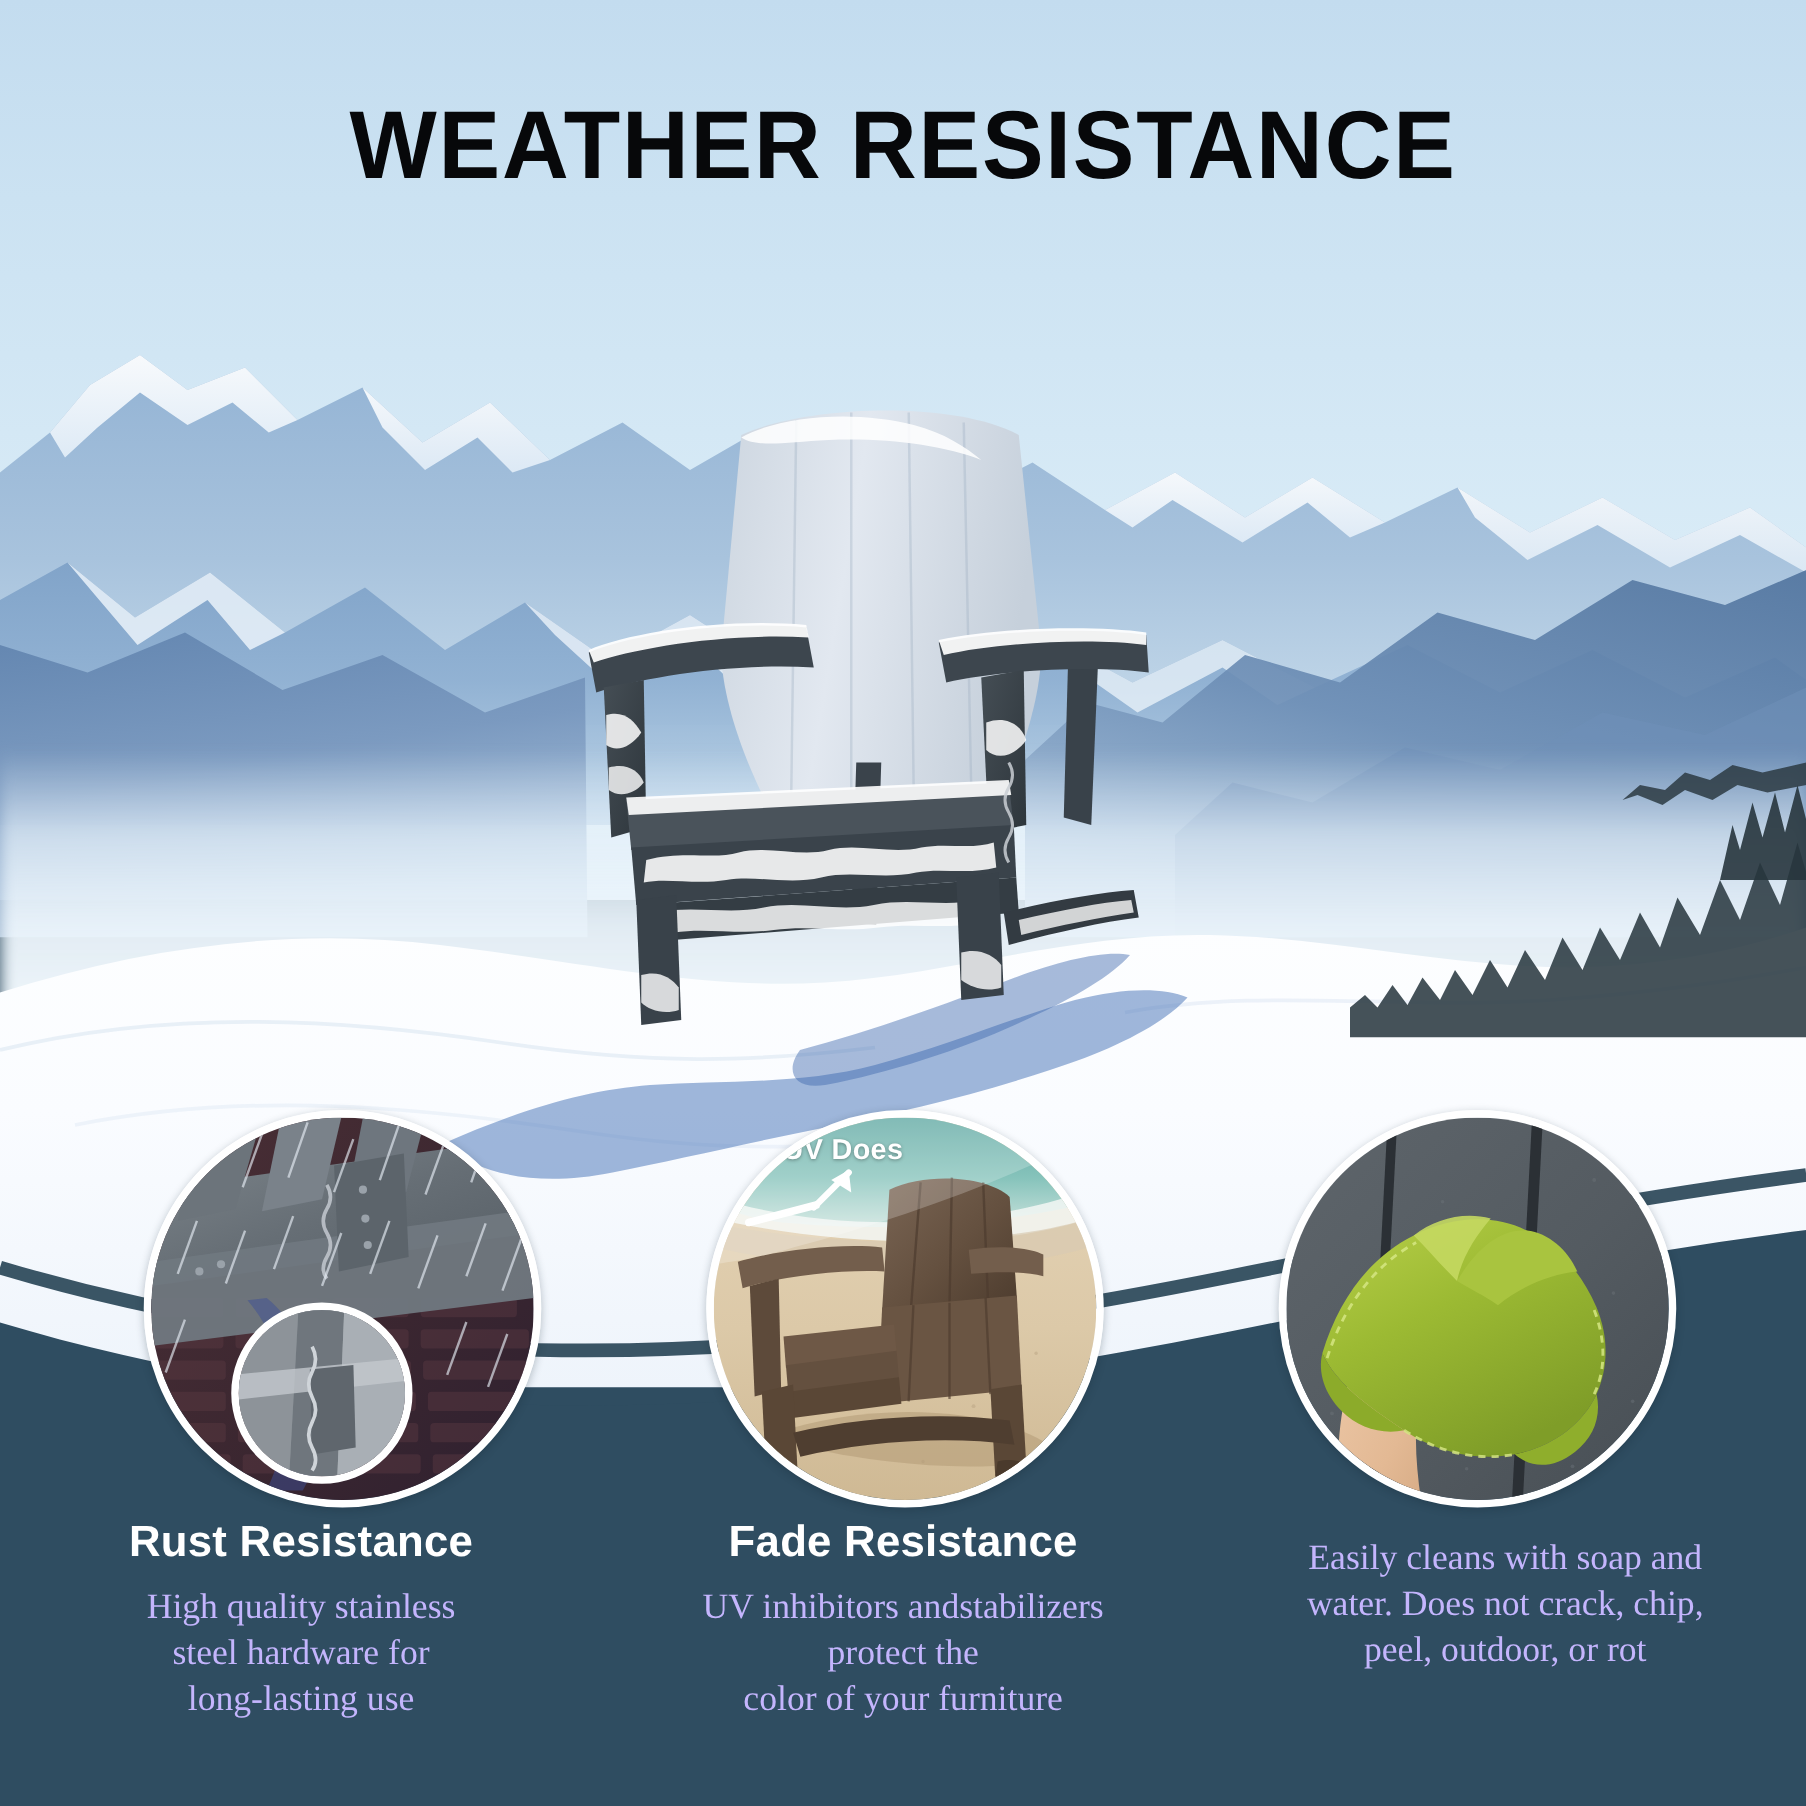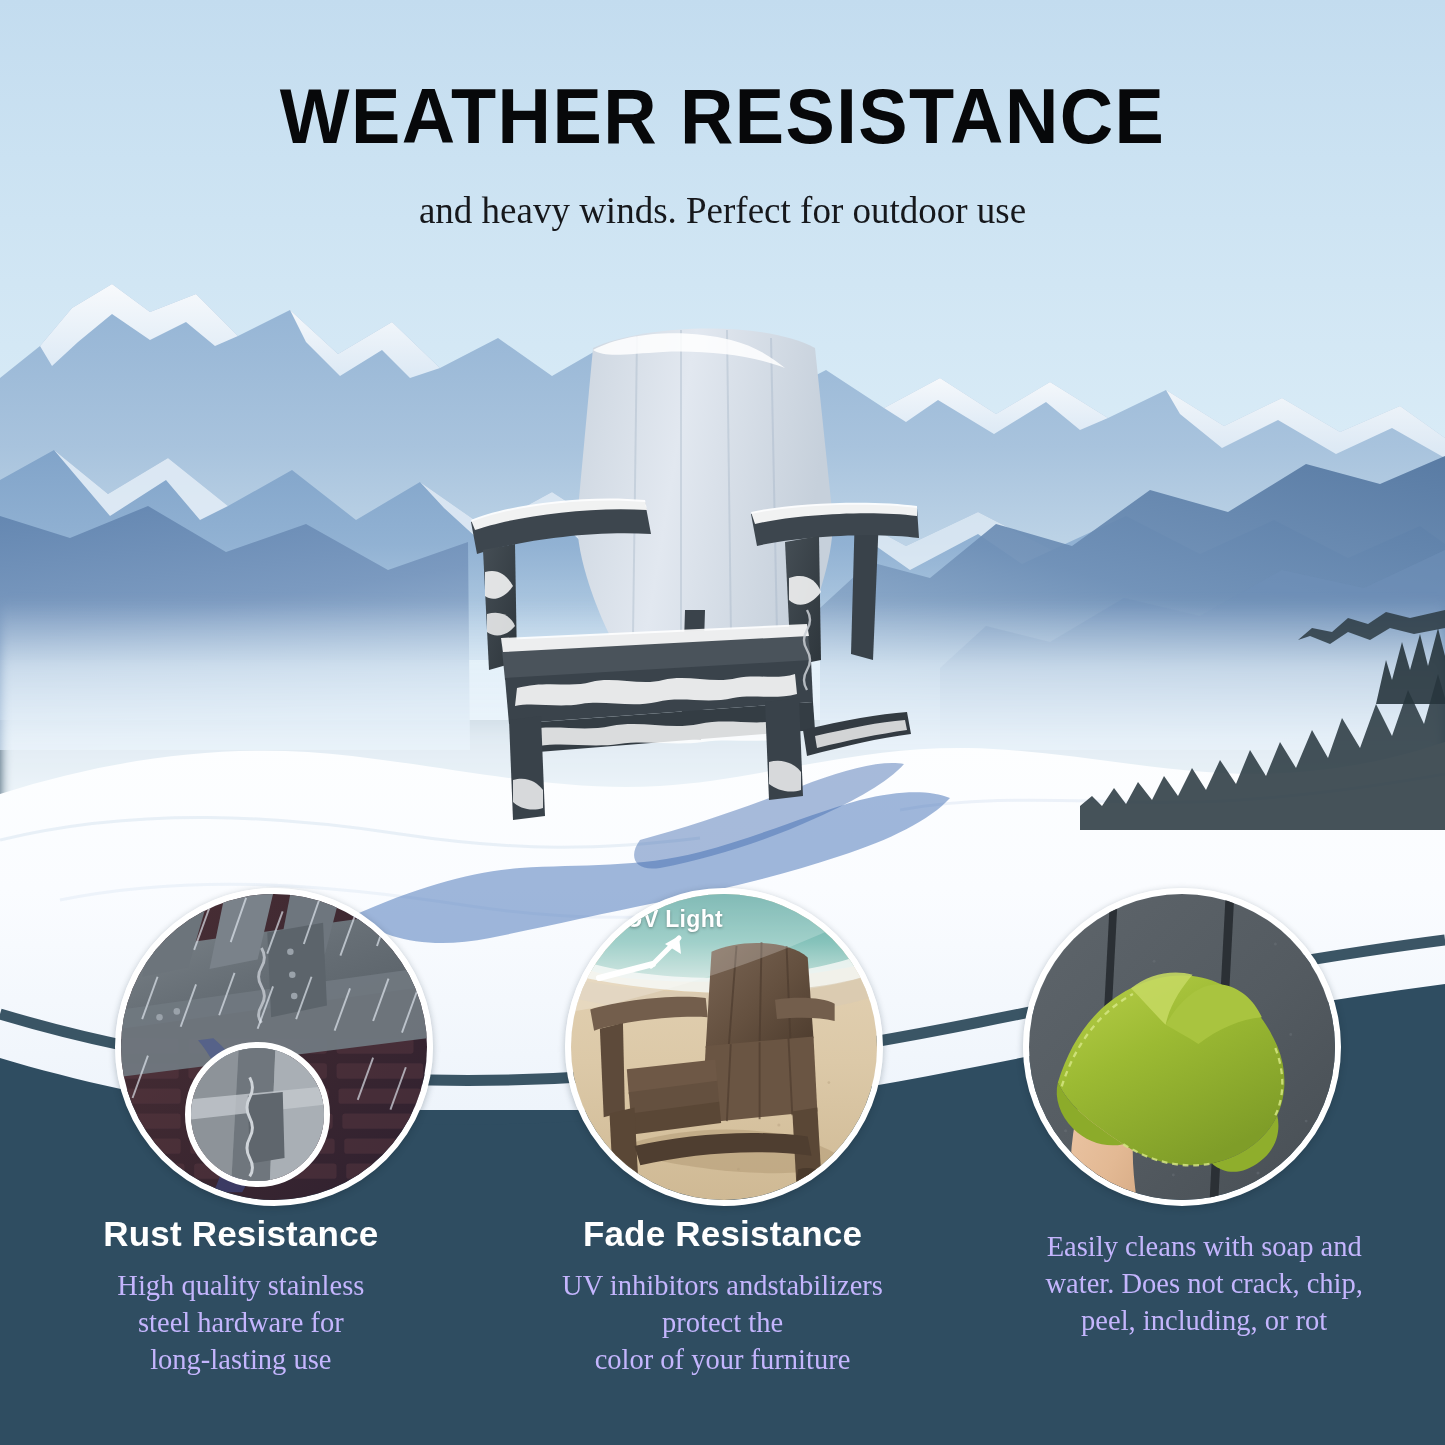--- a/index.html
+++ b/index.html
@@ -260,21 +260,20 @@
   <svg class="footer-wave" viewBox="0 0 1445 515" preserveAspectRatio="none">
 
     <path d="M0,84 C120,120 260,146 430,150 C620,154 800,128 980,92 C1140,60 1290,30 1445,10" stroke="#2a4758" stroke-width="11" fill="none" opacity=".92"></path>
 
     <path d="M0,128 C120,164 260,190 430,194 C620,198 800,172 980,136 C1140,104 1290,74 1445,54 L1445,515 L0,515 Z" fill="#2f4d61"></path>
   </svg>
 
   <div class="header">
     <div class="headline">WEATHER RESISTANCE</div>
     <div class="subline">
-      <div>and heavy winds. Perfect for outdoor use</div>
     </div>
   </div>
 
   <div class="circ" style="left:115px;top:888px;width:318px;height:318px;">
     <svg class="circ-inner" viewBox="0 0 318 318" preserveAspectRatio="xMidYMid slice">
       <defs>
         <linearGradient id="gSlat" x1="0" y1="0" x2="1" y2="1">
           <stop offset="0%" stop-color="#7e868c"></stop>
           <stop offset="50%" stop-color="#666e75"></stop>
           <stop offset="100%" stop-color="#555d64"></stop>
@@ -443,21 +442,21 @@
       <path d="M62,228 L154,216 L156,238 L64,250 Z" fill="#5a4736"></path>
 
       <path d="M40,228 L66,222 L70,300 L44,306 Z" fill="#5a4736"></path>
       <path d="M230,226 L256,222 L260,292 L234,298 Z" fill="#5a4736"></path>
       <path d="M66,262 C118,250 186,244 246,252 L250,272 C190,264 124,270 72,282 Z" fill="#4f3e30"></path>
       <path d="M236,286 C252,282 264,288 268,298 C258,306 242,306 234,300 Z" fill="#4a3a2c"></path>
 
       <path d="M0,0 L318,0 L318,14 C240,54 150,86 66,108 C40,116 16,120 0,122 Z" fill="#ffffff" opacity=".22"></path>
     </svg>
 
-    <div class="uv-label" style="left:55px;top:12px;">UV Light</div>
+    <div class="uv-label" style="left:55px;top:12px;">UV Does</div>
     <svg class="uv-arrow" style="left:24px;top:40px;width:110px;height:58px;" viewBox="0 0 110 58">
       <path d="M4,44 L58,30" stroke="#ffffff" stroke-width="6" stroke-linecap="round" fill="none"></path>
       <path d="M56,32 L84,4" stroke="#ffffff" stroke-width="5" stroke-linecap="round" fill="none"></path>
       <path d="M84,2 L86,20 L70,10 Z" fill="#ffffff"></path>
     </svg>
   </div>
 
   <div class="circ" style="left:1023px;top:888px;width:318px;height:318px;">
     <svg class="circ-inner" viewBox="0 0 318 318" preserveAspectRatio="xMidYMid slice">
       <defs>
@@ -527,17 +526,17 @@
     </div>
     <div class="card">
       <div class="card-title">Fade Resistance</div>
       <div class="card-body">UV inhibitors andstabilizers
 protect the
 color of your furniture</div>
     </div>
     <div class="card">
       <div class="card-body">Easily cleans with soap and
 water. Does not crack, chip,
-peel, including, or rot</div>
+peel, outdoor, or rot</div>
     </div>
   </div>
 
 </div>
 
 </body></html>

